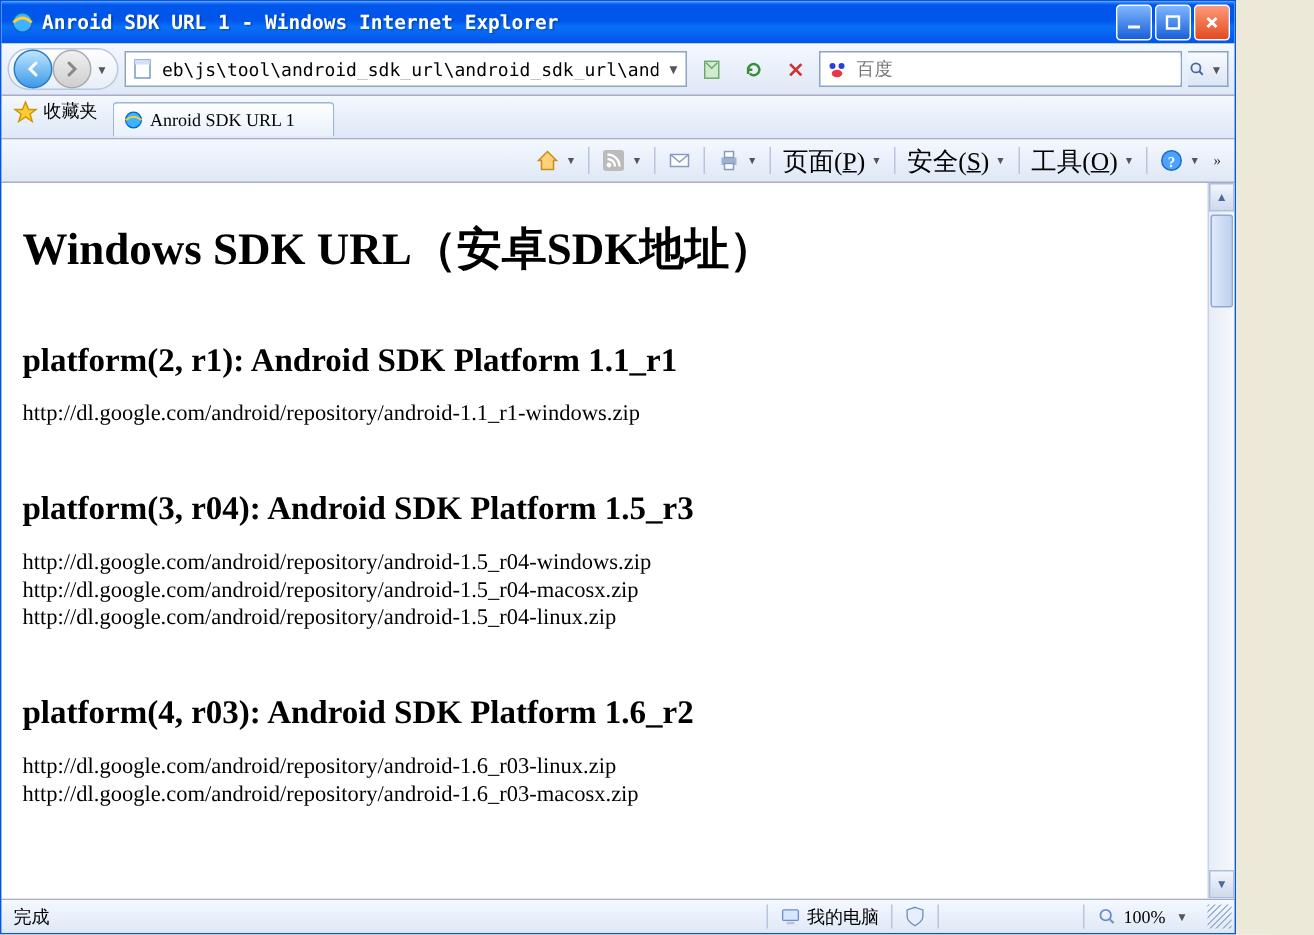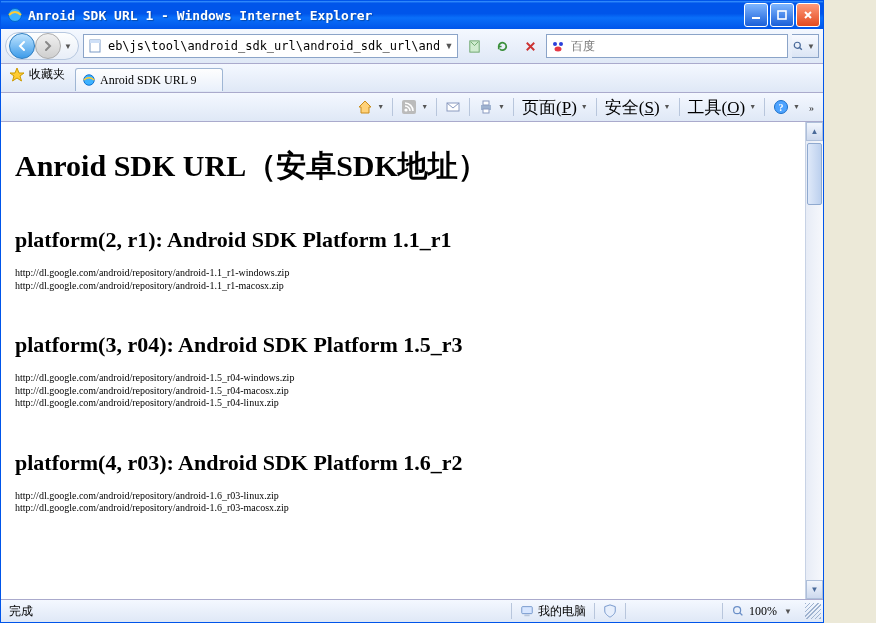--- a/index.html
+++ b/index.html
@@ -41,21 +41,21 @@
   .cmd-item .dd{font-size:7px;color:#555;margin-left:1px;}
   .cmd-sep{width:1px;height:18px;background:#b8c6dc;margin:0 2px;}
   .cmd-txt{font-size:17px;color:#000;}
   .cmd-txt u{text-decoration:underline;}
   .chev{font-size:10px;color:#333;padding:0 3px;}
   
   .viewport{flex:1;position:relative;background:#fff;display:flex;overflow:hidden;}
   .page{flex:1;overflow:hidden;padding:10px 14px;font-family:"Times New Roman",serif;color:#000;}
   .page h1{font-size:30px;font-weight:bold;margin:14px 0 22px 0;font-family:"Times New Roman","SimSun",serif;}
   .page h2{font-size:22px;font-weight:bold;margin:40px 0 14px 0;font-family:"Times New Roman",serif;}
-  .page .url-line{font-size:10px;line-height:1.25;font-family:"Times New Roman",serif;}
+  .page .url-line{font-size:15px;line-height:1.25;font-family:"Times New Roman",serif;}
   .vscroll{width:17px;background:linear-gradient(to right,#e7ecf6,#f6f8fc);border-left:1px solid #c7d2e5;display:flex;flex-direction:column;}
   .vscroll .sb-btn{height:17px;background:linear-gradient(to bottom,#f2f6fd,#cdd9ee);border:1px solid #aebfda;display:flex;align-items:center;justify-content:center;font-size:8px;color:#4a6a9a;}
   .vscroll .track{flex:1;position:relative;}
   .vscroll .thumb{position:absolute;left:1px;right:1px;top:2px;height:60px;background:linear-gradient(to right,#dfe9f9,#bcd0ee);border:1px solid #8fa9cf;border-radius:2px;}
   
   .statusbar{height:22px;background:linear-gradient(to bottom,#f4f8ff,#dfe8f6);border-top:1px solid #aac;display:flex;align-items:center;font-family:"SimSun","宋体";font-size:12px;}
   .status-cell{padding:0 8px;display:flex;align-items:center;gap:4px;height:100%;}
   .status-sep{width:1px;height:16px;background:#b8c6dc;}
   .status-spacer{flex:1;}
   .grip{width:16px;height:16px;background:repeating-linear-gradient(135deg,#9fb3d0 0 1px,transparent 1px 3px);}
@@ -166,21 +166,21 @@
       </span>
       <span>收藏夹</span>
     </div>
     <div class="tab">
       <span>
         <svg width="14" height="14" viewBox="0 0 16 16">
             <circle cx="8" cy="8" r="6" fill="#3db2ff" stroke="#0066cc"></circle>
             <path d="M2 8 Q8 3 14 8" stroke="#ffcc33" stroke-width="1.6" fill="none"></path>
           </svg>
       </span>
-      <span>Anroid SDK URL 9</span>
+      <span>Anroid SDK URL 1</span>
     </div>
   </div>
 
   <div class="cmdbar">
     <div class="cmd-item">
       <svg width="16" height="16" viewBox="0 0 16 16">
           <path d="M2 8 L8 2 L14 8 L12 8 L12 14 L4 14 L4 8 Z" fill="#ffd27a" stroke="#c98b1a"></path>
         </svg>
         <span class="dd">▼</span>
     </div>
@@ -230,25 +230,24 @@
           <circle cx="8" cy="8" r="6.5" fill="#4da3ff" stroke="#1a6fc9"></circle>
           <text x="8" y="12" text-anchor="middle" font-size="10" font-weight="bold" fill="#fff">?</text>
         </svg>
         <span class="dd">▼</span>
     </div>
     <span class="chev">»</span>
   </div>
 
   <div class="viewport">
     <div class="page" id="page-content">
-      <h1>Anroid SDK URL（安卓SDK地址）</h1>
+      <h1>Windows SDK URL（安卓SDK地址）</h1>
 
     <h2>platform(2, r1): Android SDK Platform 1.1_r1</h2>
         <div class="url-line">http://dl.google.com/android/repository/android-1.1_r1-windows.zip</div>
-        <div class="url-line">http://dl.google.com/android/repository/android-1.1_r1-macosx.zip</div>
         <h2>platform(3, r04): Android SDK Platform 1.5_r3</h2>
         <div class="url-line">http://dl.google.com/android/repository/android-1.5_r04-windows.zip</div>
         <div class="url-line">http://dl.google.com/android/repository/android-1.5_r04-macosx.zip</div>
         <div class="url-line">http://dl.google.com/android/repository/android-1.5_r04-linux.zip</div>
         <h2>platform(4, r03): Android SDK Platform 1.6_r2</h2>
         <div class="url-line">http://dl.google.com/android/repository/android-1.6_r03-linux.zip</div>
         <div class="url-line">http://dl.google.com/android/repository/android-1.6_r03-macosx.zip</div>
       </div>
     <div class="vscroll">
       <div class="sb-btn">▲</div>

